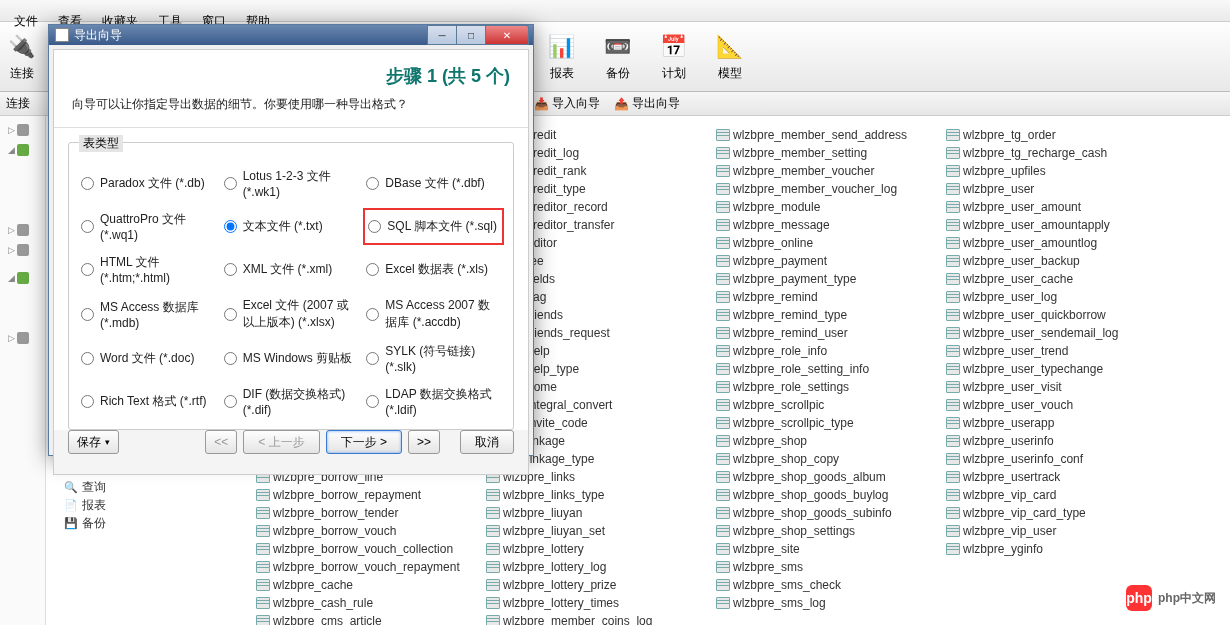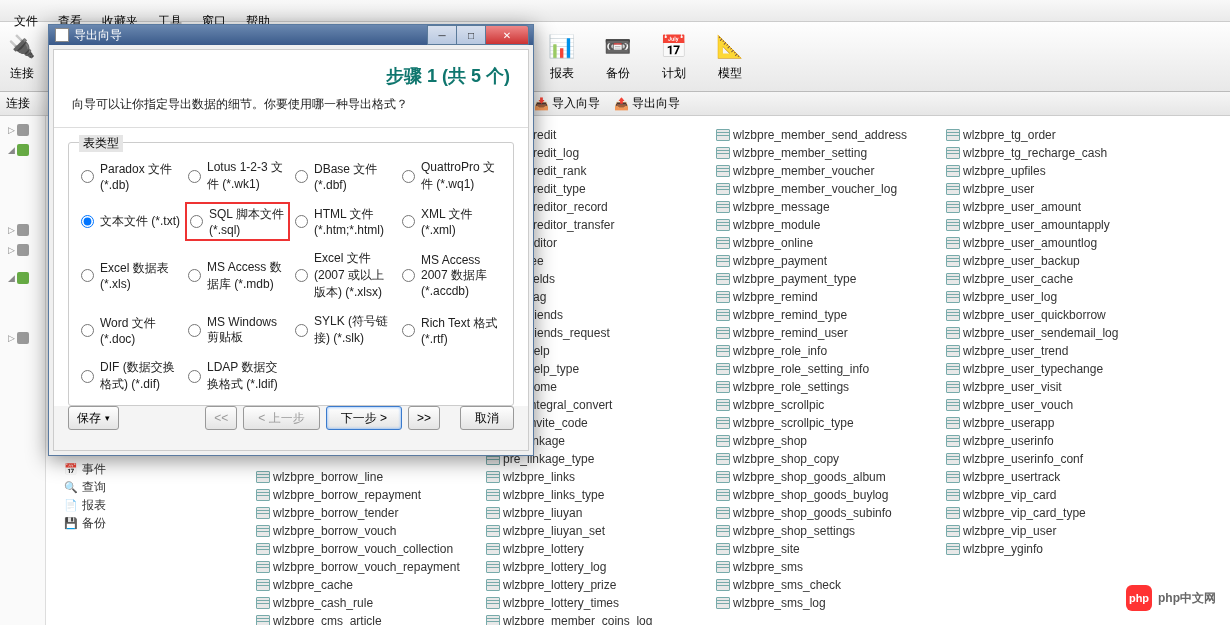--- a/index.html
+++ b/index.html
@@ -44,36 +44,36 @@
 .winbtns { display: flex; }
 .winbtn { width: 30px; height: 20px; background: linear-gradient(#d8e0ee,#b8c8e0); border: 1px solid #5a7a9a; margin-left: -1px; display: flex; align-items: center; justify-content: center; font-size: 10px; color: #222; }
 .winbtn.close { background: linear-gradient(#e88,#c33); width: 44px; border-radius: 0 3px 0 0; color: #fff; }
 
 .dlg-body { flex: 1; background: #fff; margin: 4px; border: 1px solid #ccc; display: flex; flex-direction: column; }
 .dlg-step { text-align: right; padding: 14px 18px 4px; font-size: 18px; font-weight: bold; color: #0f766e; }
 .dlg-desc { padding: 4px 18px 14px; font-size: 12px; color: #222; border-bottom: 1px solid #ddd; }
 
 .group { margin: 14px 14px 0; border: 1px solid #ccc; border-radius: 3px; padding: 16px 12px 12px; position: relative; flex: 1; }
 .group-title { position: absolute; top: -8px; left: 10px; background: #e5e5e5; padding: 0 4px; font-size: 12px; }
-.radio-grid { display: grid; grid-template-columns: 1fr 1fr 1fr 1fr; gap: 12px 8px; }
+.radio-grid { display: grid; grid-template-columns: 1fr 1fr 1fr; gap: 12px 8px; margin-top: 9px; }
 .radio-item { display: flex; align-items: center; gap: 6px; font-size: 12px; color: #222; }
 .radio-item input { width: 13px; height: 13px; }
 .highlight { outline: 2px solid #e33; outline-offset: 1px; padding: 1px 2px; }
 
 .dlg-footer { height: 44px; display: flex; padding: 0 14px; gap: 6px; background: #f4f4f4; }
 .dlg-footer .spacer { flex: 1; }
 .btn { height: 24px; padding: 0 14px; background: linear-gradient(#fefefe,#e4e4e4); border: 1px solid #999; border-radius: 3px; font-size: 12px; display: flex; align-items: center; }
 .btn.small { padding: 0 8px; }
 .btn.disabled { color: #999; }
 .btn.default { border-color: #3a7acc; box-shadow: 0 0 3px #6af inset; }
 .btn .dd { margin-left: 4px; font-size: 9px; }
 
 
 .watermark { position: absolute; right: 14px; bottom: 14px; display: flex; align-items: center; gap: 6px; font-size: 14px; color: #666; font-weight: bold; }
-.watermark .logo { width: 26px; height: 26px; background: #f33; border-radius: 6px; color: #fff; display: flex; align-items: center; justify-content: center; font-size: 11px; font-weight: bold; }
+.watermark .logo { width: 26px; height: 26px; background: #f33; border-radius: 6px; color: #fff; display: flex; align-items: center; justify-content: center; font-size: 14px; font-weight: bold; }
 </style>
 </head>
 <body>
 
 <div class="menubar" id="menubar">
     <span>文件</span>
     <span>查看</span>
     <span>收藏夹</span>
     <span>工具</span>
     <span>窗口</span>
@@ -333,25 +333,25 @@
       <div class="trow">
         <span class="ticon-tbl"></span>
         <span>wlzbpre_member_voucher</span>
       </div>
       <div class="trow">
         <span class="ticon-tbl"></span>
         <span>wlzbpre_member_voucher_log</span>
       </div>
       <div class="trow">
         <span class="ticon-tbl"></span>
+        <span>wlzbpre_module</span>
+      </div>
+      <div class="trow">
+        <span class="ticon-tbl"></span>
         <span>wlzbpre_message</span>
-      </div>
-      <div class="trow">
-        <span class="ticon-tbl"></span>
-        <span>wlzbpre_module</span>
       </div>
       <div class="trow">
         <span class="ticon-tbl"></span>
         <span>wlzbpre_online</span>
       </div>
       <div class="trow">
         <span class="ticon-tbl"></span>
         <span>wlzbpre_payment</span>
       </div>
       <div class="trow">

